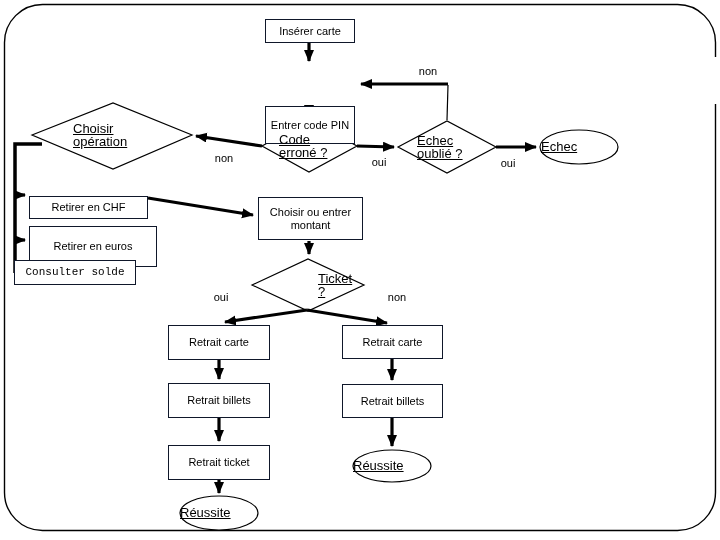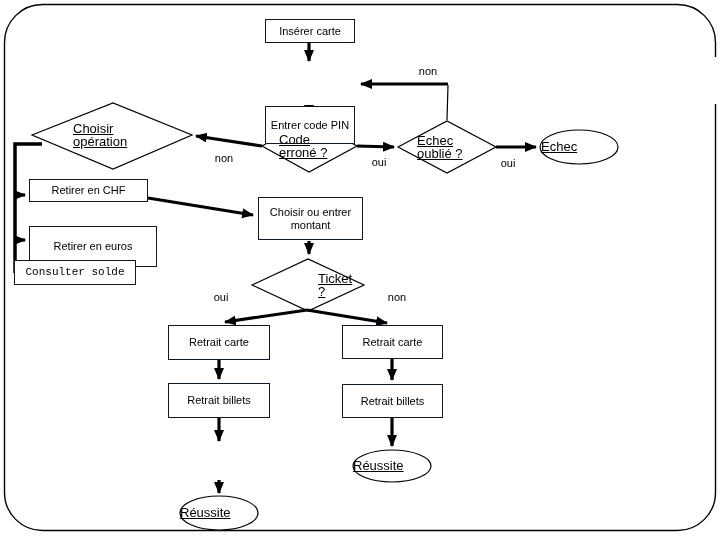--- a/index.html
+++ b/index.html
@@ -71,26 +71,27 @@
 
     <path d="M219,360 L219,379" stroke="#000000" stroke-width="3.2" fill="none" marker-end="url(#ah)"></path>
     <path d="M219,418 L219,441" stroke="#000000" stroke-width="3.2" fill="none" marker-end="url(#ah)"></path>
     <path d="M219,480 L219,493" stroke="#000000" stroke-width="3.2" fill="none" marker-end="url(#ah)"></path>
     <path d="M392,359 L392,380" stroke="#000000" stroke-width="3.2" fill="none" marker-end="url(#ah)"></path>
     <path d="M392,418 L392,446" stroke="#000000" stroke-width="3.2" fill="none" marker-end="url(#ah)"></path>
   </svg>
 
   <div class="box" style="left:265px; top:19px; width:90px; height:24px;">Insérer carte</div>
   <div class="box" style="left:265px; top:66px; width:90px; height:38px;margin-top:40px;">Entrer code PIN</div>
-  <div class="box" style="left:29px; top:179px; width:119px; height:23px;">Retirer en CHF</div>
+  <div class="box" style="left:29px; top:196px; width:119px; height:23px;">Retirer en CHF</div>
   <div class="box" style="left:29px; top:226px; width:128px; height:41px;">Retirer en euros</div>
   <div class="box" style="left:14px; top:260px; width:122px; height:25px;font-family:Liberation Mono, monospace;">Consulter solde</div>
   <div class="box" style="left:258px; top:197px; width:105px; height:43px;">Choisir ou entrer montant</div>
   <div class="box" style="left:168px; top:325px; width:102px; height:35px;">Retrait carte</div>
   <div class="box" style="left:168px; top:383px; width:102px; height:35px;">Retrait billets</div>
+  <div class="box" style="left:168px; top:445px; width:102px; height:35px;">Retrait ticket</div>
   <div class="box" style="left:342px; top:325px; width:101px; height:34px;">Retrait carte</div>
   <div class="box" style="left:342px; top:384px; width:101px; height:34px;">Retrait billets</div>
 
   <div class="shape-label" style="left:73px; top:122px; width:80px;">Choisir opération</div>
   <div class="shape-label" style="left:279px; top:133px; width:60px;">Code erroné ?</div>
   <div class="shape-label" style="left:417px; top:134px; width:60px;">Echec oublié ?</div>
   <div class="shape-label" style="left:286px; top:272px; width:44px;margin-left:32px;">Ticket ?</div>
 
   <div class="shape-label" style="left:541px; top:140px; width:76px;">Echec</div>
   <div class="shape-label" style="left:180px; top:506px; width:78px;">Réussite</div>

